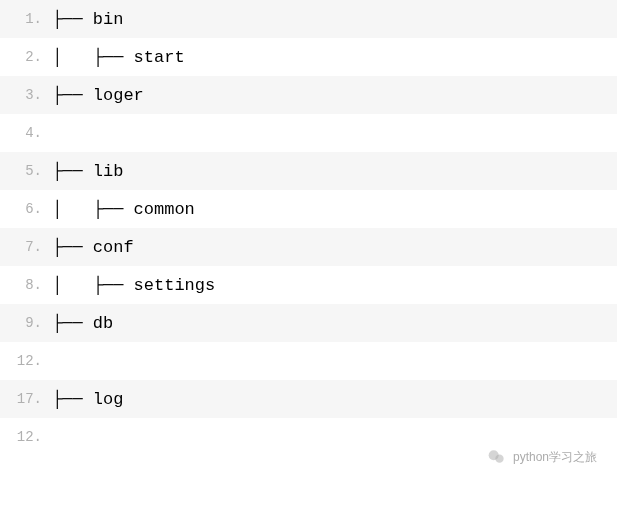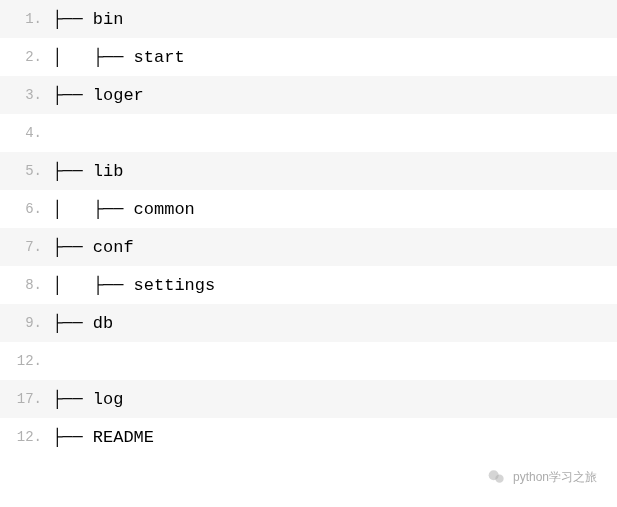--- a/index.html
+++ b/index.html
@@ -37,21 +37,21 @@
       font-size: 14px;
       user-select: none;
     }
     .line-content {
       color: #000000;
       white-space: pre;
       padding-left: 4px;
     }
     .watermark {
       position: absolute;
-      bottom: 20px;
+      bottom: 40px;
       right: 20px;
       display: flex;
       align-items: center;
       gap: 6px;
       color: #888;
       font-size: 12px;
       font-family: sans-serif;
       opacity: 0.7;
     }
     .wechat-icon {
@@ -105,21 +105,20 @@
   </div>
   <div class="line">
     <span class="line-number">12.</span>
   </div>
   <div class="line">
     <span class="line-number">17.</span>
     <span class="line-content">├── log</span>
   </div>
   <div class="line">
     <span class="line-number">12.</span>
-    <span class="line-content">├── README</span>
   </div>
 </div>
 
 <div class="watermark">
   <span class="wechat-icon">
     <svg viewBox="0 0 24 24" fill="#888">
       <circle cx="8" cy="10" r="6" opacity="0.5"></circle>
       <circle cx="15" cy="14" r="5" opacity="0.5"></circle>
     </svg>
   </span>

